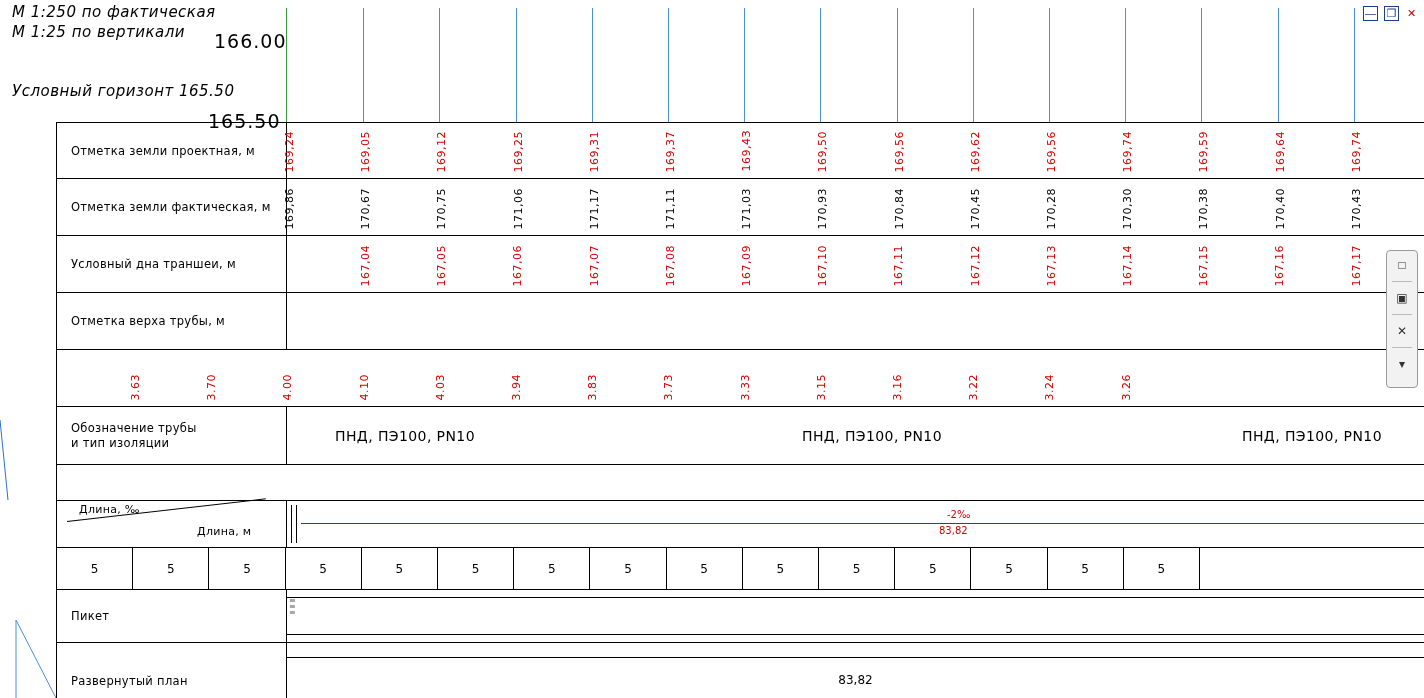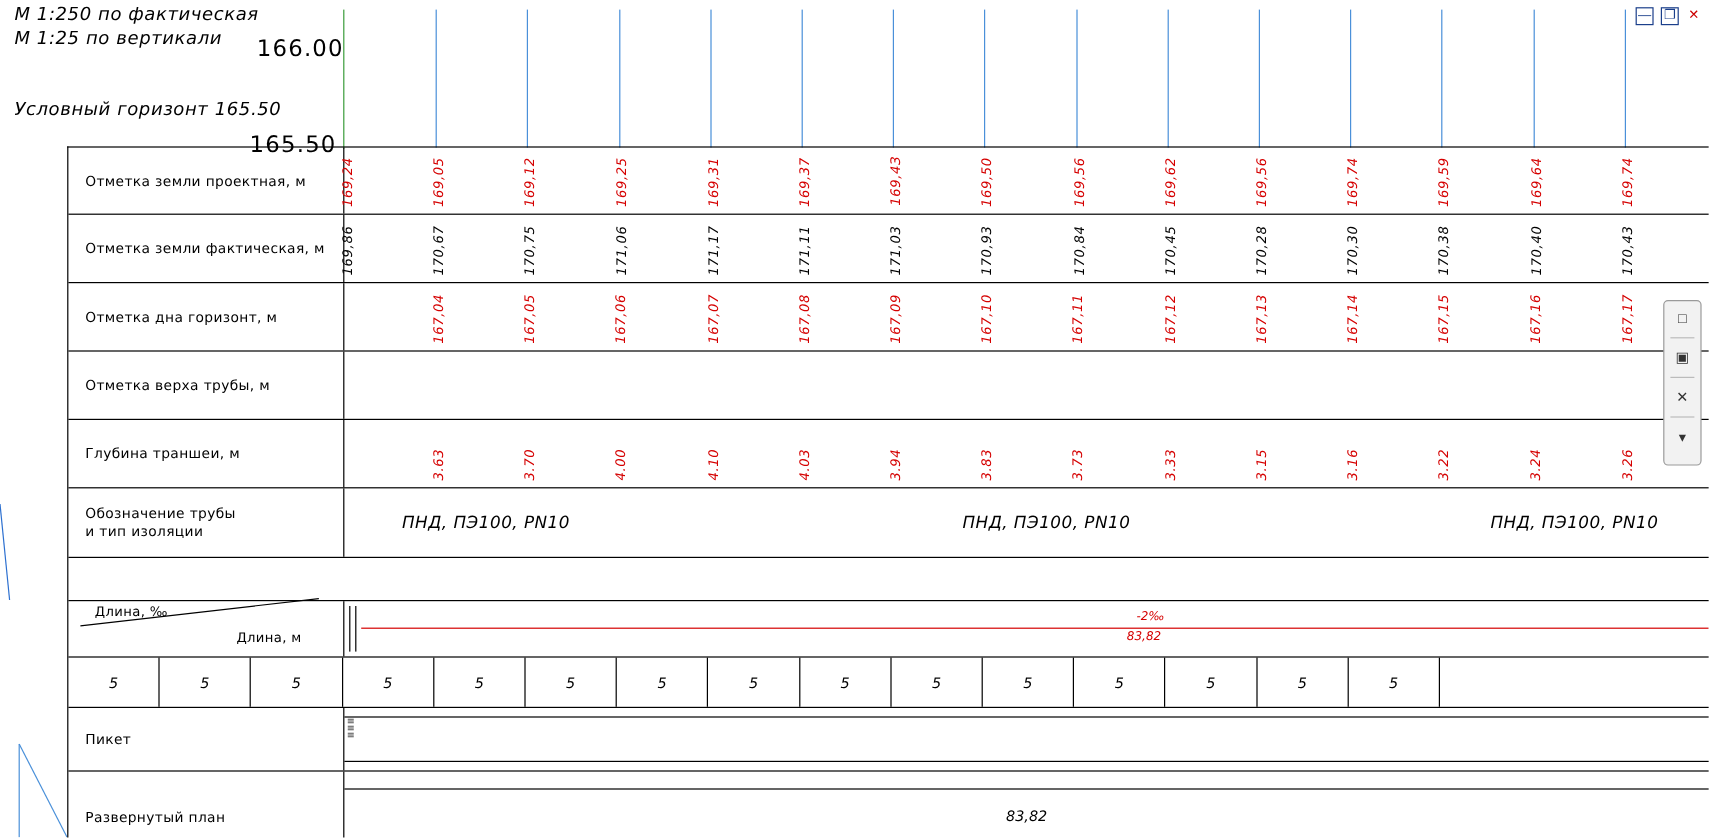--- a/index.html
+++ b/index.html
@@ -28,21 +28,21 @@
 
   
   #table{position:absolute;left:56px;top:122px;width:1368px;border:1px solid #000;
          border-right:none;box-sizing:border-box;}
   .row{display:flex;border-bottom:1px solid #000;box-sizing:border-box;position:relative;}
   .row:last-child{border-bottom:none;}
   .rlabel{width:230px;min-width:230px;border-right:1px solid #000;box-sizing:border-box;
           display:flex;align-items:center;padding-left:14px;font-size:11.5px;
           font-family:"DejaVu Sans", sans-serif;letter-spacing:.3px;}
   .rlabel.two-line{flex-direction:column;align-items:flex-start;justify-content:center;line-height:15px;}
-  .rbody{flex:1;position:relative;box-sizing:border-box;font-style:italic;}
+  .rbody{flex:1;position:relative;box-sizing:border-box;}
 
   
   .vval{position:absolute;writing-mode:vertical-rl;transform:rotate(180deg);
         font-size:11px;font-family:"DejaVu Sans", sans-serif;letter-spacing:.5px;
         bottom:6px;}
   .vval.red{color:#d50000;}
   .vval.black{color:#000;}
 
   
   .pipe-txt{position:absolute;top:50%;transform:translateY(-50%);font-size:14px;
@@ -165,21 +165,21 @@
         <div class="vval black" style="left: 681.8px;">170,45</div>
         <div class="vval black" style="left: 758px;">170,28</div>
         <div class="vval black" style="left: 834.2px;">170,30</div>
         <div class="vval black" style="left: 910.4px;">170,38</div>
         <div class="vval black" style="left: 986.6px;">170,40</div>
         <div class="vval black" style="left: 1062.8px;">170,43</div>
       </div>
   </div>
 
   <div class="row" style="height:57px">
-    <div class="rlabel">Отметка дна горизонт, м</div>
+    <div class="rlabel">Условный дна траншеи, м</div>
     <div class="rbody" id="body-bottom">
         <div class="vval red" style="left: 72px;">167,04</div>
         <div class="vval red" style="left: 148.2px;">167,05</div>
         <div class="vval red" style="left: 224.4px;">167,06</div>
         <div class="vval red" style="left: 300.6px;">167,07</div>
         <div class="vval red" style="left: 376.8px;">167,08</div>
         <div class="vval red" style="left: 453px;">167,09</div>
         <div class="vval red" style="left: 529.2px;">167,10</div>
         <div class="vval red" style="left: 605.4px;">167,11</div>
         <div class="vval red" style="left: 681.6px;">167,12</div>
@@ -190,21 +190,20 @@
         <div class="vval red" style="left: 1062.6px;">167,17</div>
       </div>
   </div>
 
   <div class="row" style="height:57px">
     <div class="rlabel">Отметка верха трубы, м</div>
     <div class="rbody"></div>
   </div>
 
   <div class="row" style="height:57px">
-    <div class="rlabel">Глубина траншеи, м</div>
     <div class="rbody" id="body-depth">
         <div class="vval red" style="left: 72px;">3.63</div>
         <div class="vval red" style="left: 148.2px;">3.70</div>
         <div class="vval red" style="left: 224.4px;">4.00</div>
         <div class="vval red" style="left: 300.6px;">4.10</div>
         <div class="vval red" style="left: 376.8px;">4.03</div>
         <div class="vval red" style="left: 453px;">3.94</div>
         <div class="vval red" style="left: 529.2px;">3.83</div>
         <div class="vval red" style="left: 605.4px;">3.73</div>
         <div class="vval red" style="left: 681.6px;">3.33</div>

